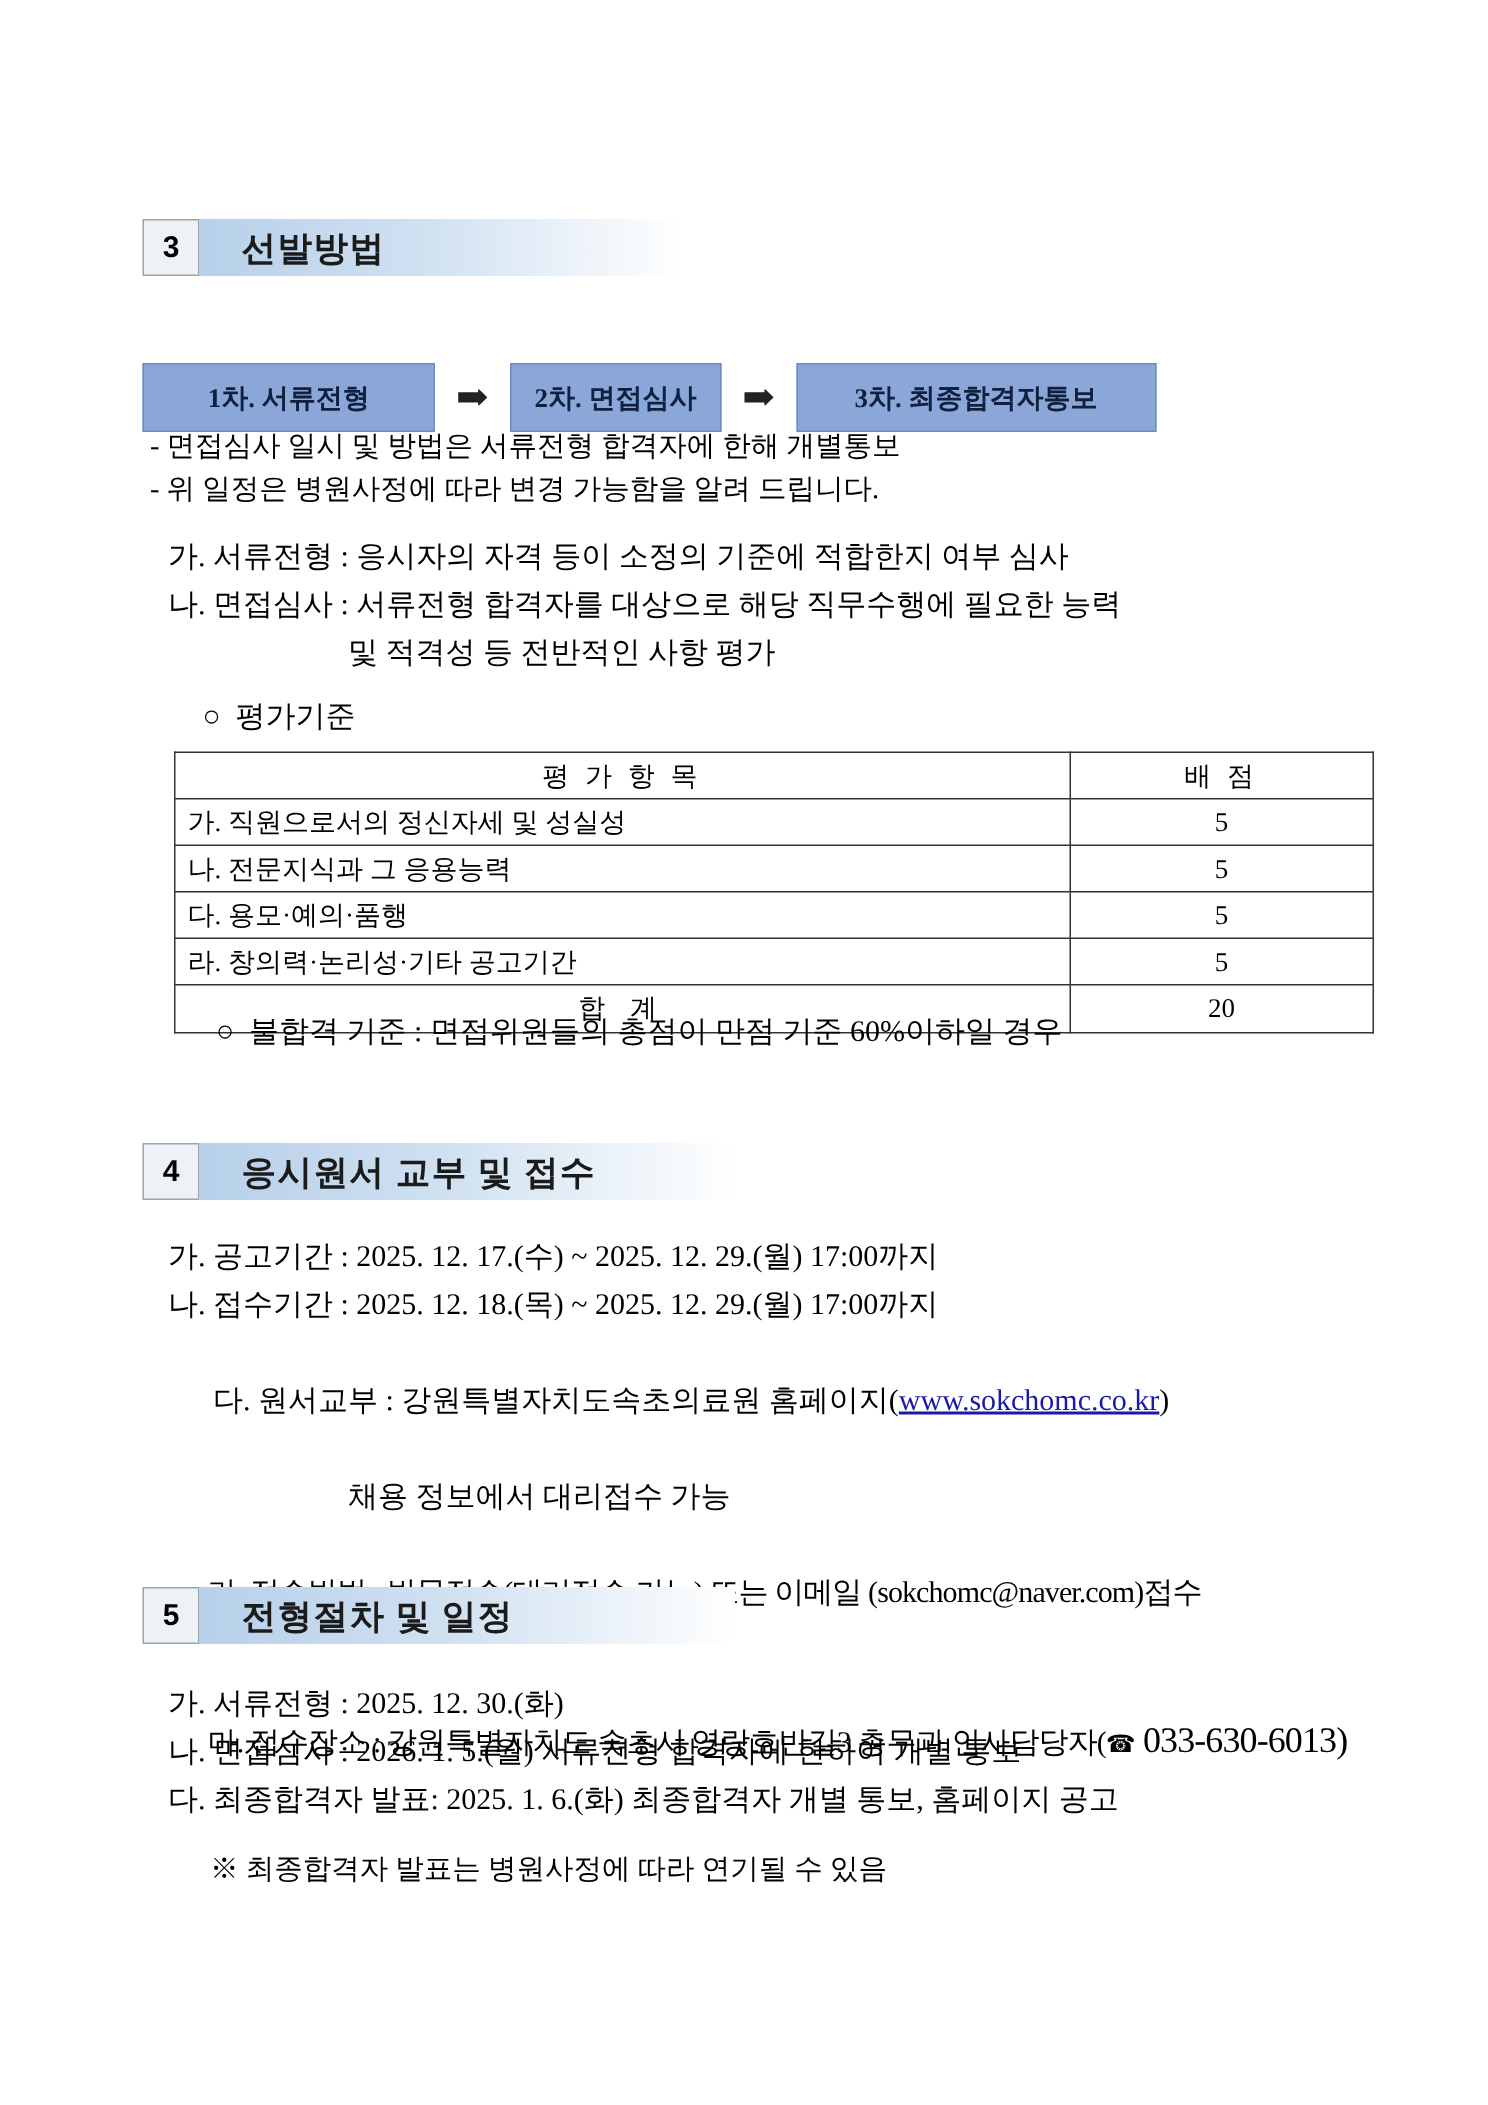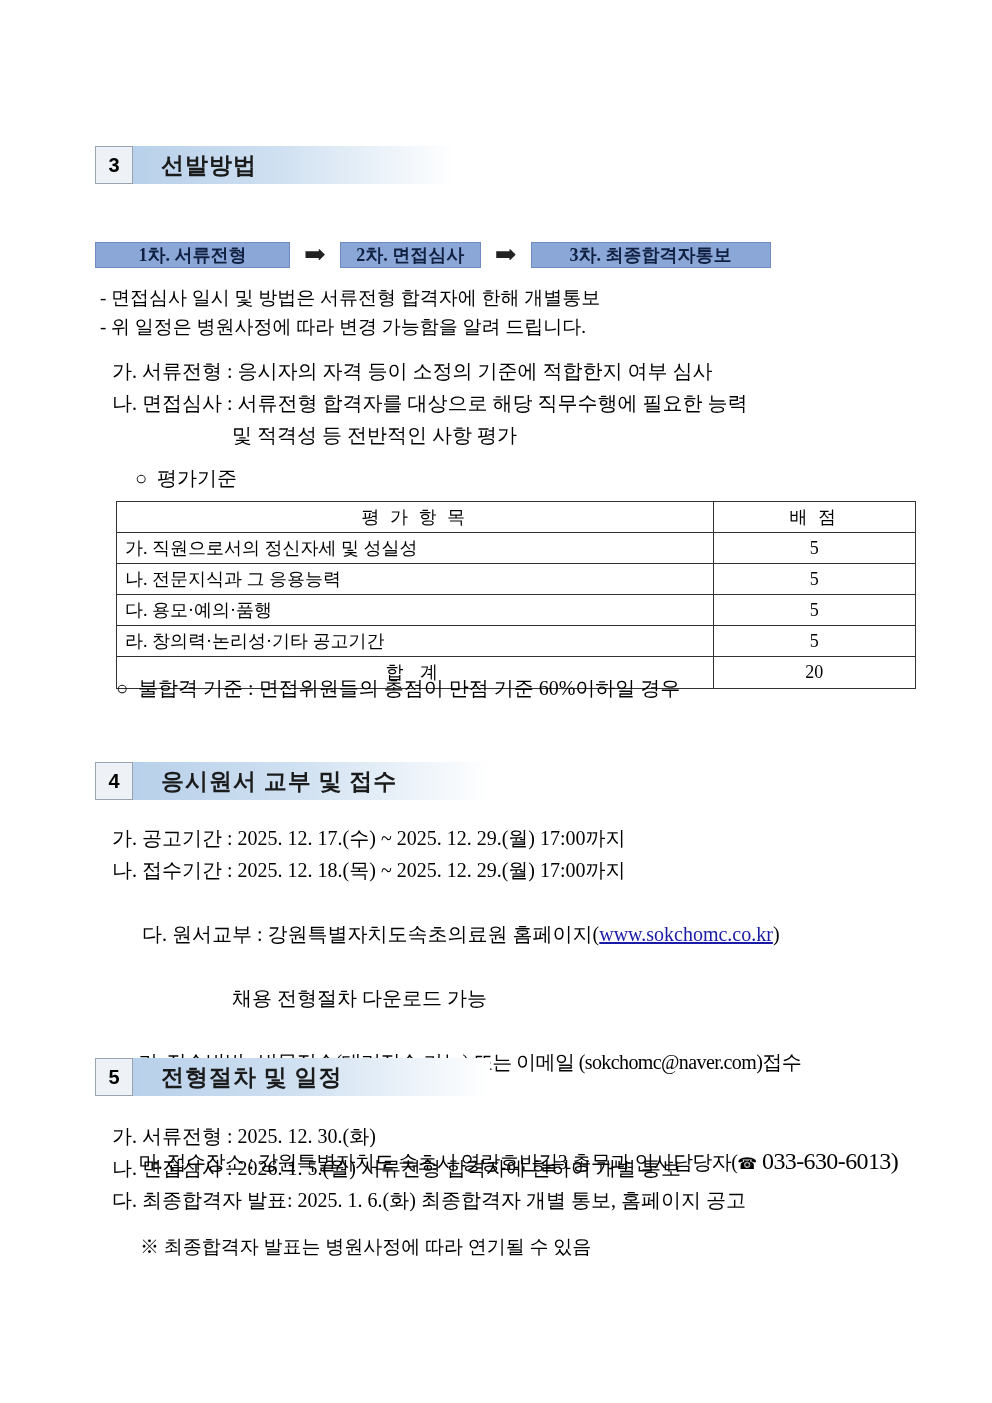--- a/index.html
+++ b/index.html
@@ -63,21 +63,21 @@
     margin-top: 26px;
   }
   .flow-box {
     background: #8ba7d8;
     border: 1px solid #6f8cc0;
     color: #102040;
     font-family: "Liberation Serif", serif;
     font-weight: bold;
     font-size: 18px;
     text-align: center;
-    padding: 0 0;
+    padding: 10px 0;
     box-sizing: border-box;
   }
   .flow-arrow {
     font-size: 26px;
     color: #222;
     padding: 0 14px;
     line-height: 1;
   }
 
   
@@ -184,36 +184,36 @@
           <td class="score-cell">5</td>
         </tr>
         <tr>
           <td class="total-label">합  계</td>
           <td class="score-cell">20</td>
         </tr>
       </tbody>
     </table>
   </div>
 
-  <div class="item" style="position:absolute; left:116px; top:672px;">○  불합격 기준 : 면접위원들의 총점이 만점 기준 60%이하일 경우</div>
+  <div class="item" style="position:absolute; left:144px; top:672px;">○  불합격 기준 : 면접위원들의 총점이 만점 기준 60%이하일 경우</div>
 
   <div style="position:absolute; left:95px; top:762px; width:395px;">
     <div class="section-head">
       <div class="sec-num">4</div>
       <div class="sec-title-bar">응시원서 교부 및 접수</div>
     </div>
   </div>
 
   <div style="position:absolute; left:112px; top:822px; width:880px;">
     <div class="item">가. 공고기간 : 2025. 12. 17.(수) ~ 2025. 12. 29.(월) 17:00까지</div>
     <div class="item">나. 접수기간 : 2025. 12. 18.(목) ~ 2025. 12. 29.(월) 17:00까지</div>
     <div class="item">
       <span>다. 원서교부 : 강원특별자치도속초의료원 홈페이지(</span><a class="link" href="#">www.sokchomc.co.kr</a><span>)</span>
     </div>
-    <div class="item indent3">채용 전형절차 다운로드 가능</div>
+    <div class="item indent3">채용 정보에서 대리접수 가능</div>
     <div class="item tight">
       <span>라. 접수방법 : 방문접수(대리접수 가능) 또는 이메일 (</span><span>sokchomc@naver.com</span><span>)접수</span>
     </div>
     <div class="item tight">
       <span>마. 접수장소 : 강원특별자치도 속초시 영랑호반길3 총무과 인사담당자(</span><span class="phone-glyph">☎</span><span class="mono-small"> 033-630-6013)</span>
     </div>
   </div>
 
   <div style="position:absolute; left:95px; top:1058px; width:395px;">
     <div class="section-head">

